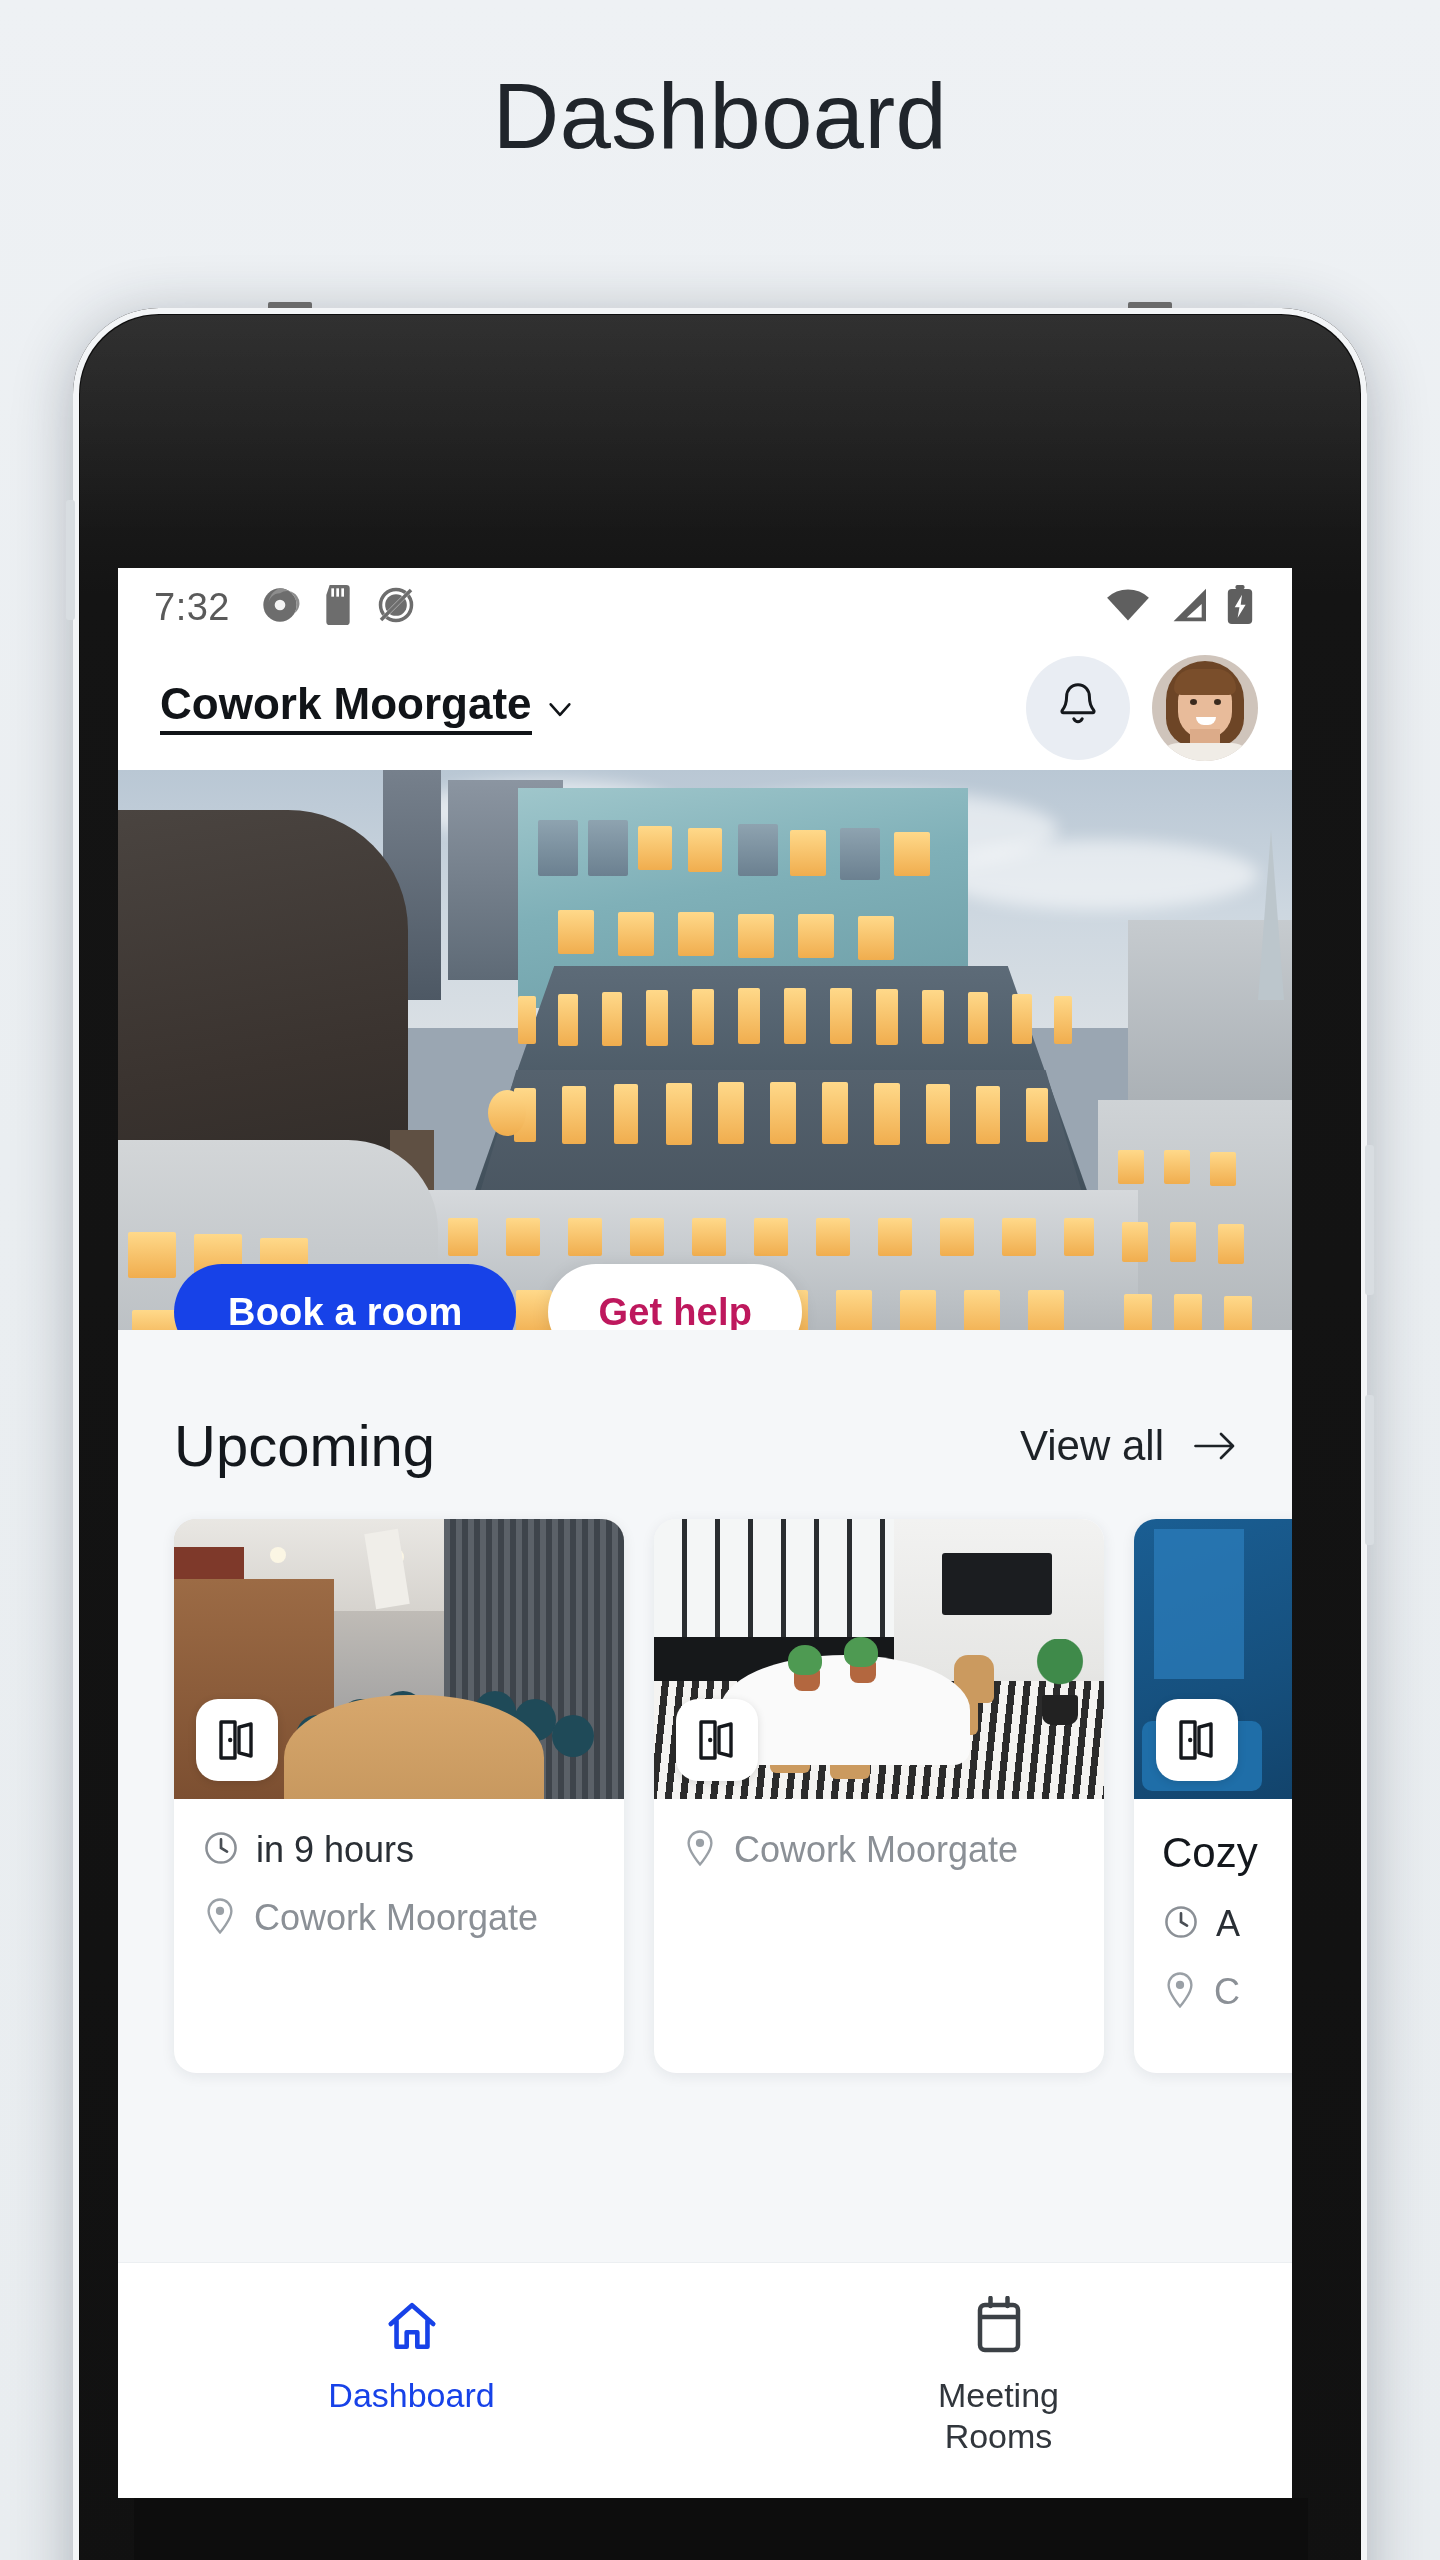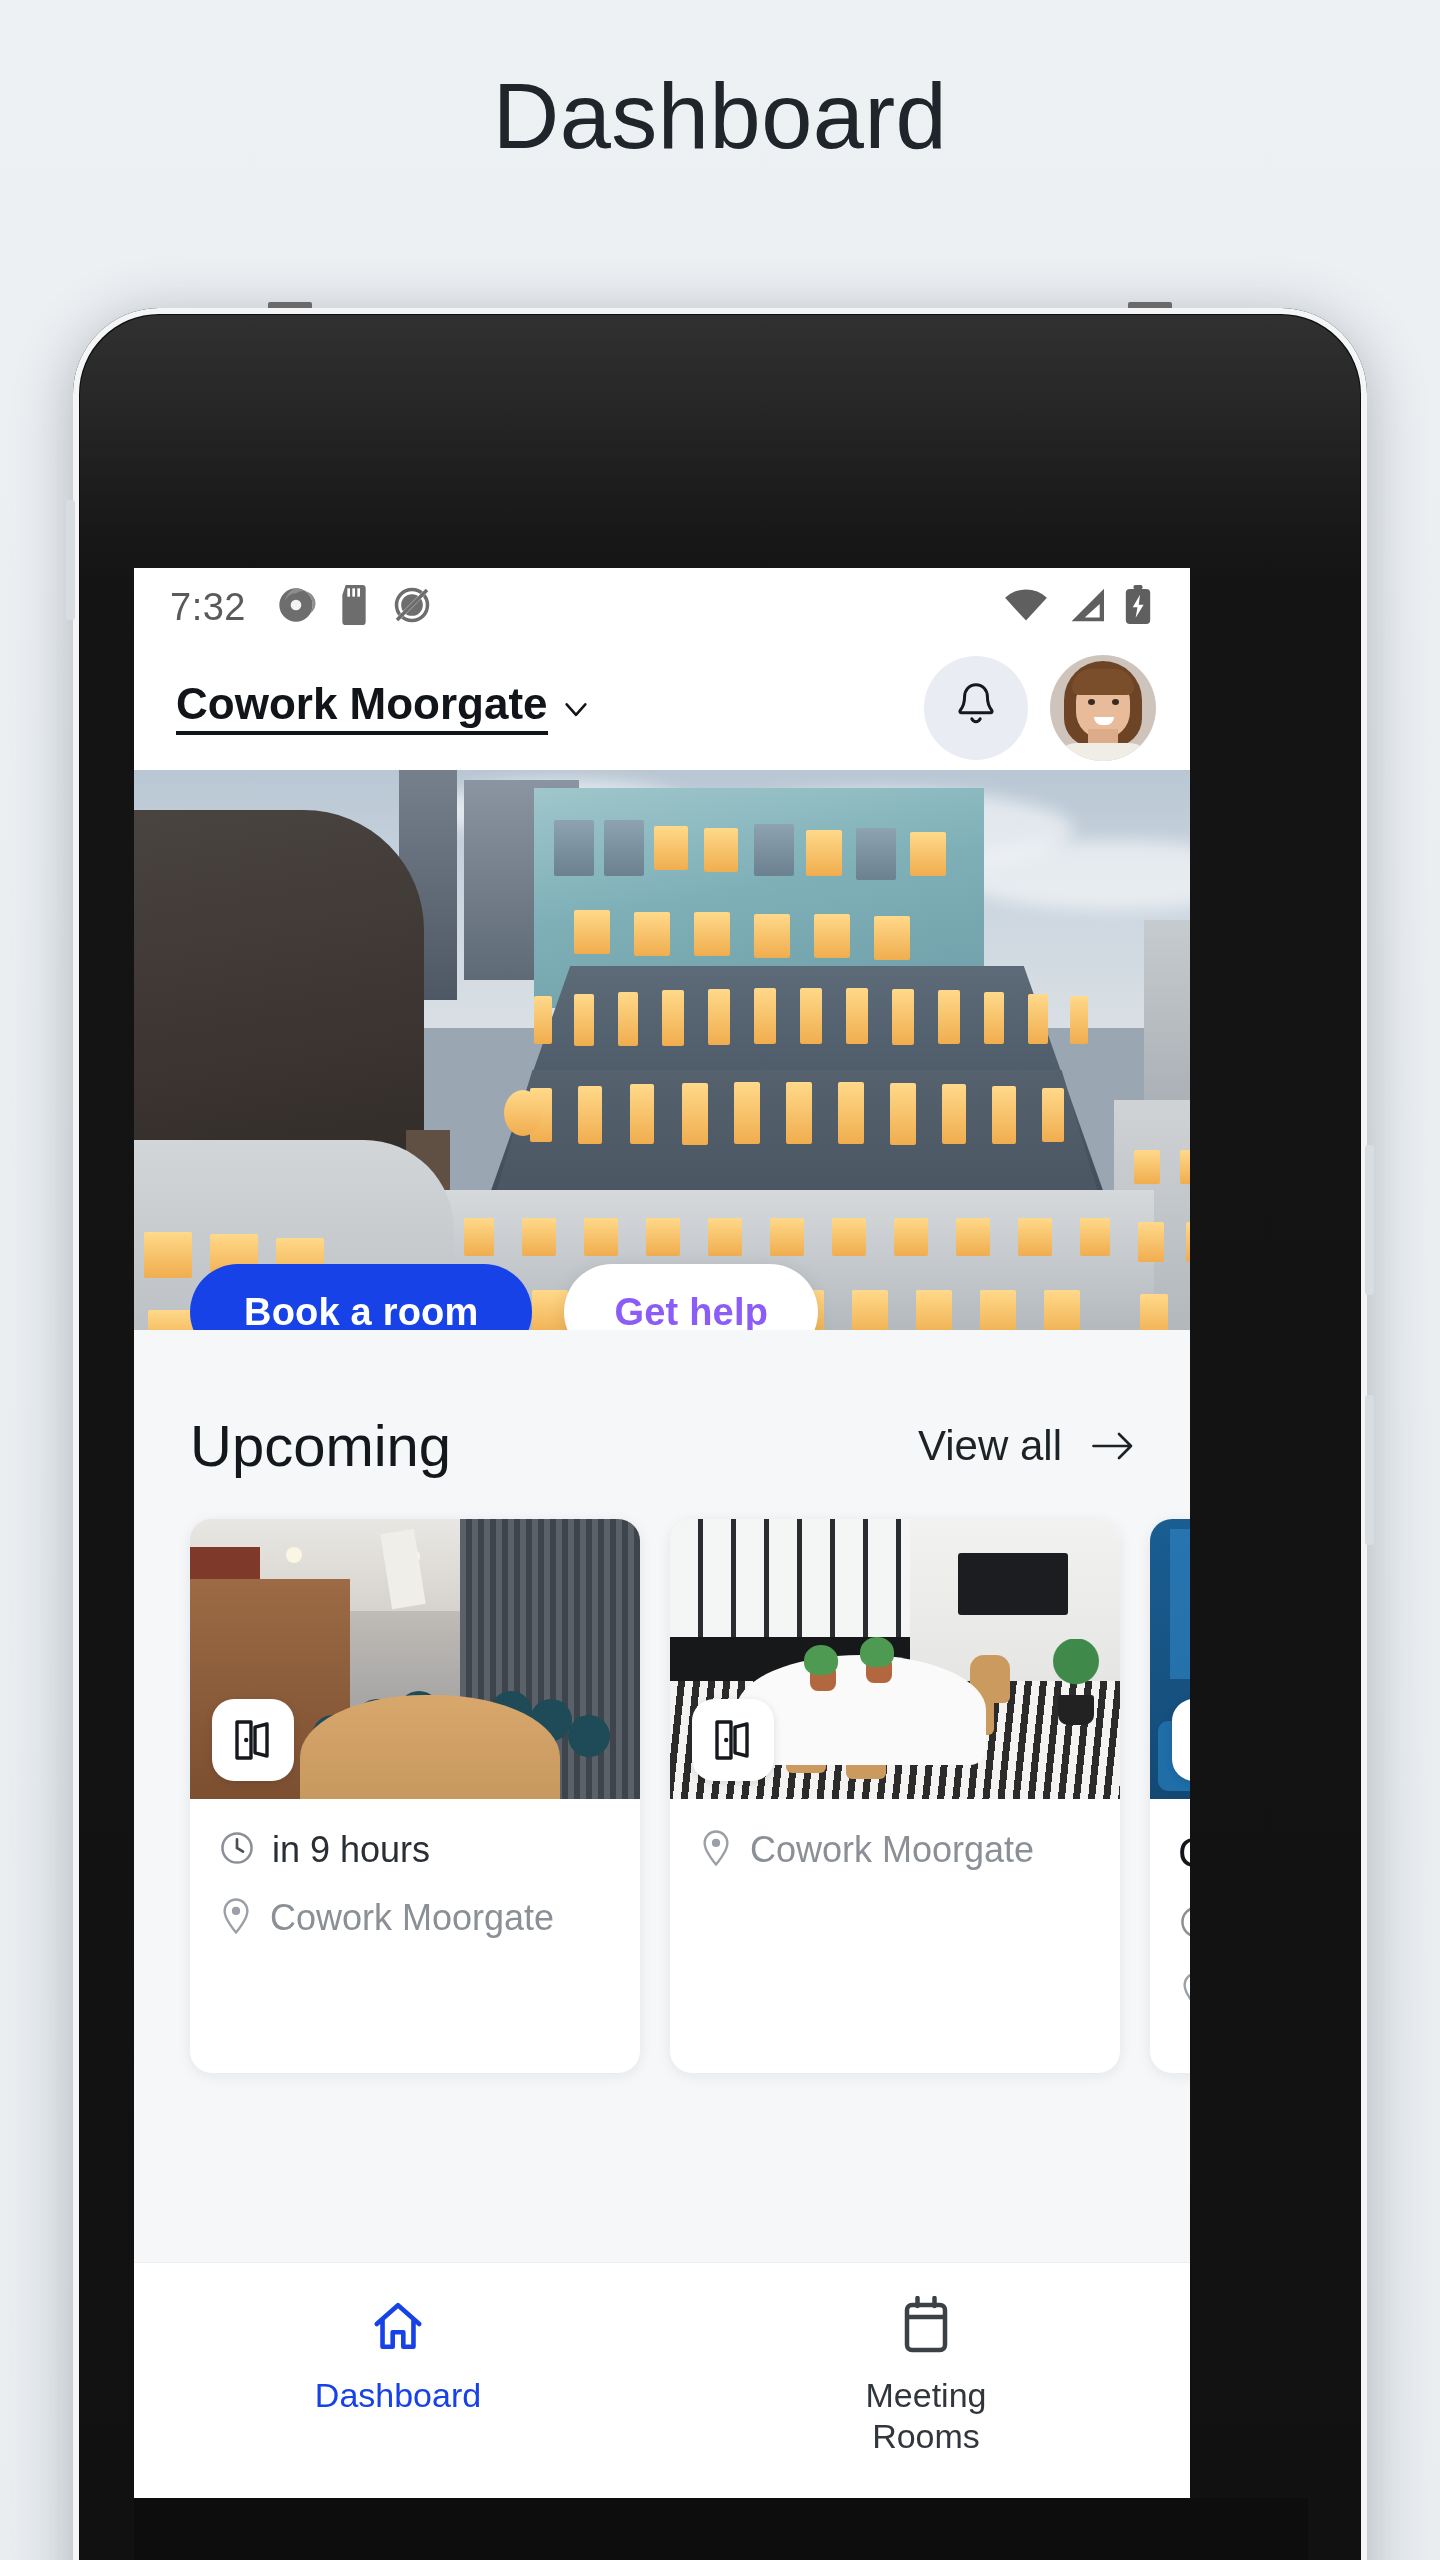--- a/index.html
+++ b/index.html
@@ -96,23 +96,23 @@
     border-radius: 2px;
     height: 10px;
     width: 44px;
   }
   .notch-grill.l { left: 268px; top: 302px; }
   .notch-grill.r { left: 1128px; top: 302px; }
 
   
   .screen {
     position: absolute;
-    left: 134px;
+    left: 118px;
     top: 568px;
-    width: 1056px;
+    width: 1174px;
     height: 1930px;
     background: #ffffff;
     overflow: hidden;
   }
 
   
   .statusbar {
     height: 78px;
     display: flex;
     align-items: center;
@@ -247,21 +247,21 @@
   }
   .pill {
     height: 96px;
     border-radius: 48px;
     display: flex; align-items: center; justify-content: center;
     font-size: 38px;
     font-weight: 700;
     letter-spacing: .2px;
   }
   .pill.primary { background: #1742e8; color:#fff; padding: 0 54px; }
-  .pill.secondary { background: #fff; color:#8b5cf6; padding: 4px 50px; box-shadow: 0 4px 18px rgba(0,0,0,.10); }
+  .pill.secondary { background: #fff; color:#be185d; padding: 4px 50px; box-shadow: 0 4px 18px rgba(0,0,0,.10); }
 
   
   .content {
     background: #f5f7f9;
     height: 100%;
     padding-top: 60px;
   }
   .section-head {
     display:flex; align-items:center;
     padding: 0 56px;

